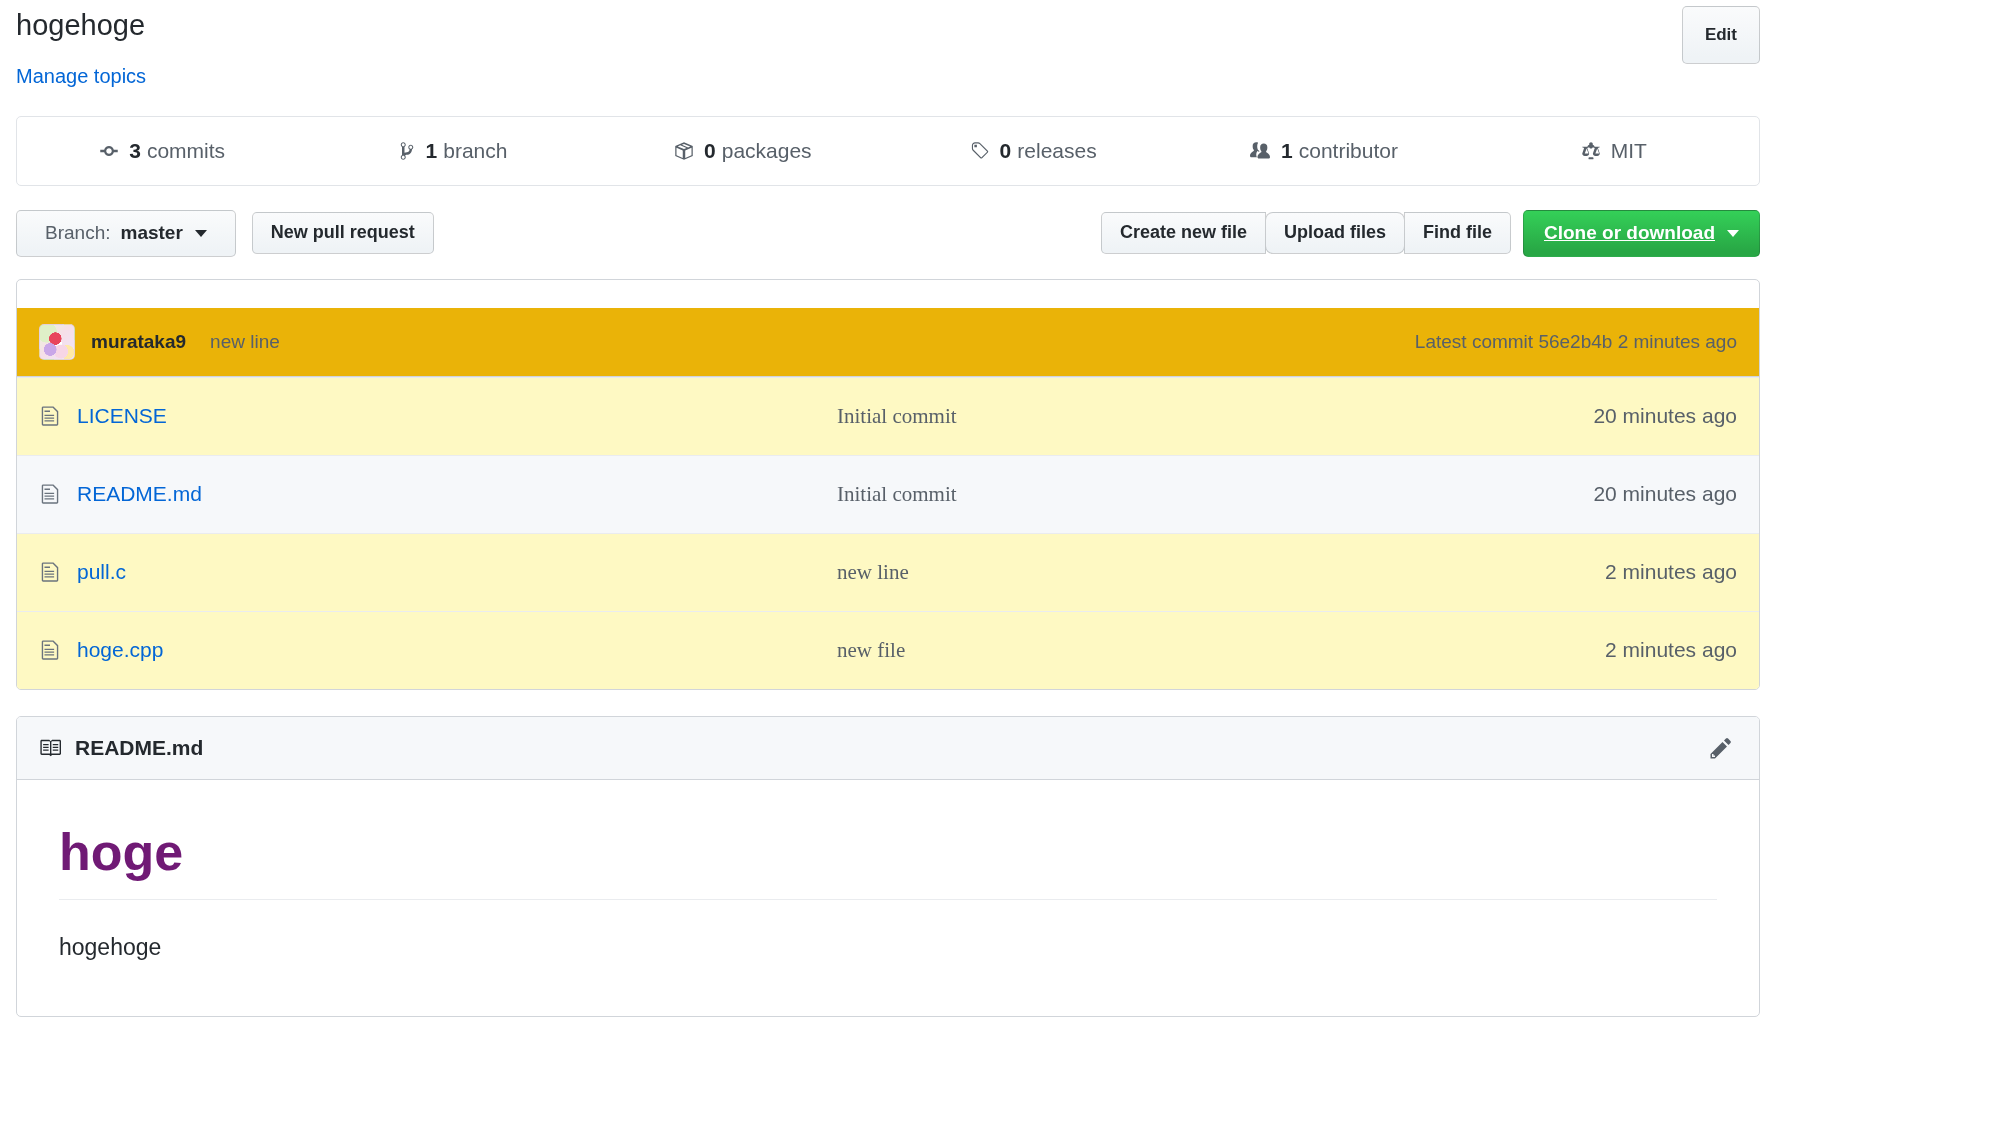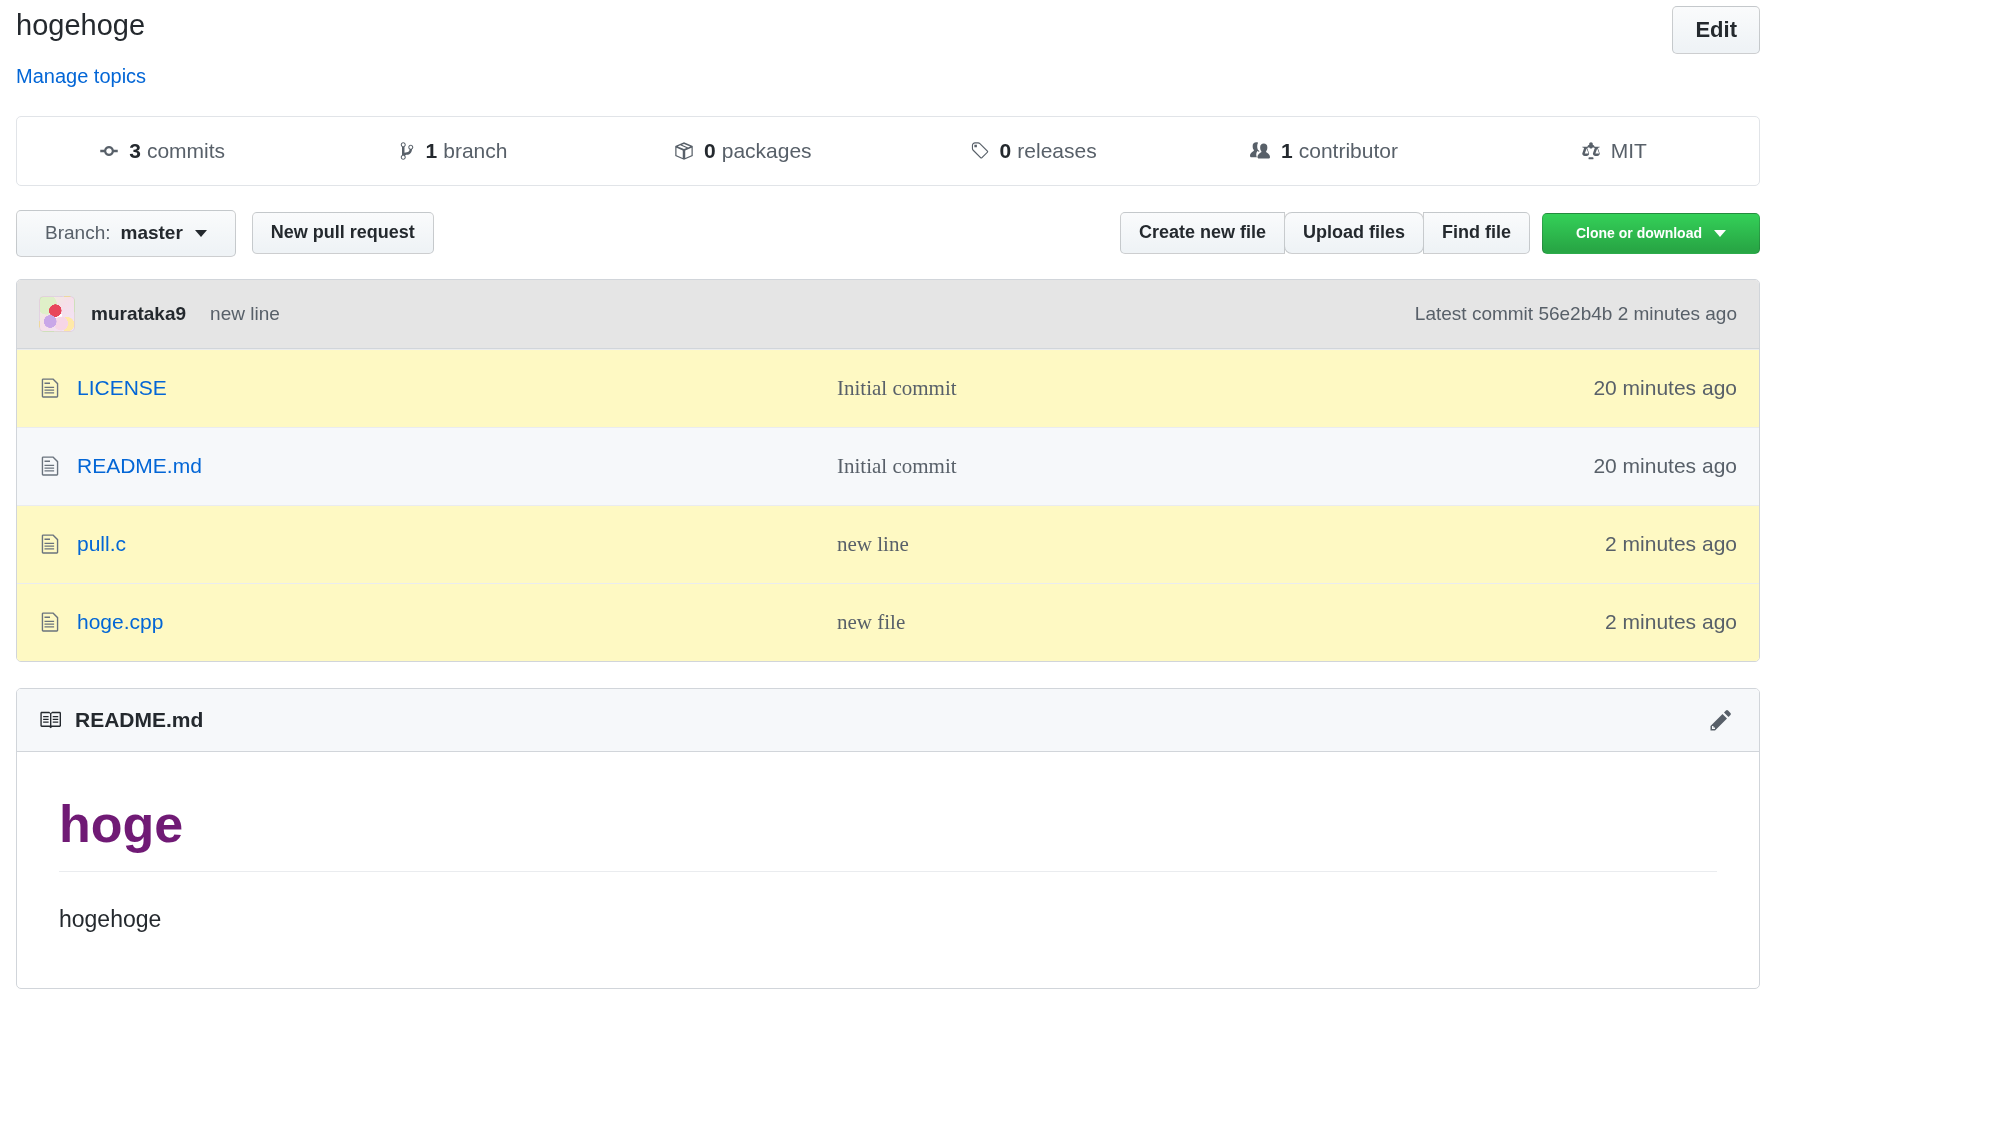--- a/index.html
+++ b/index.html
@@ -58,21 +58,21 @@
     background-image: linear-gradient(-180deg, #fafbfc 0%, #eff3f6 90%);
     border: 1px solid rgba(27,31,35,0.2);
     border-radius: 5px;
     padding: 9px 18px;
     cursor: pointer;
     white-space: nowrap;
     line-height: 1.2;
     user-select: none;
   }
 
-  .edit-btn { padding: 10px 22px; font-size: 22px; }
+  .edit-btn { padding: 18px 22px; font-size: 17px; }
 
   
   .numbers-summary {
     margin-top: 28px;
     border: 1px solid #e1e4e8;
     border-radius: 5px;
     display: flex;
     align-items: stretch;
     background: #fff;
     overflow: hidden;
@@ -137,39 +137,41 @@
   .btn-group { display: inline-flex; }
   .btn-group .btn { border-radius: 8px; margin-left: -1px; }
   .btn-group .btn:first-child { border-radius: 5px 0 0 5px; margin-left: 0; }
   .btn-group .btn:last-child { border-radius: 0 5px 5px 0; }
 
   .btn-green {
     color: #ffffff;
     background-color: #28a745;
     background-image: linear-gradient(-180deg, #34d058 0%, #28a745 90%);
     border: 1px solid rgba(27,31,35,0.2);
-    font-size: 14px;
-    padding: 11px 33px;
+    font-size: 19px;
+    padding: 11px 20px;
     gap: 10px;
+    text-decoration: underline;
   }
 
   
   .file-wrap {
     margin-top: 22px;
     border: 1px solid #d1d5da;
     border-radius: 5px;
     overflow: hidden;
   }
   .commit-tease {
     display: flex;
     align-items: center;
     justify-content: space-between;
-    background: #e5e5e5;
+    background: #eab308;
     border-bottom: 1px solid #d1d5da;
     padding: 16px 22px;
+    margin-top: 28px;
   }
   .ct-left { display: flex; align-items: center; gap: 16px; }
   .avatar {
     width: 36px; height: 36px;
     border-radius: 5px;
     flex: 0 0 auto;
     background:
       radial-gradient(circle at 30% 72%, #c9a7e8 0 18%, transparent 19%),
       radial-gradient(circle at 62% 78%, #f7d6e6 0 20%, transparent 21%),
       radial-gradient(circle at 80% 80%, #ffe9a8 0 18%, transparent 19%),

